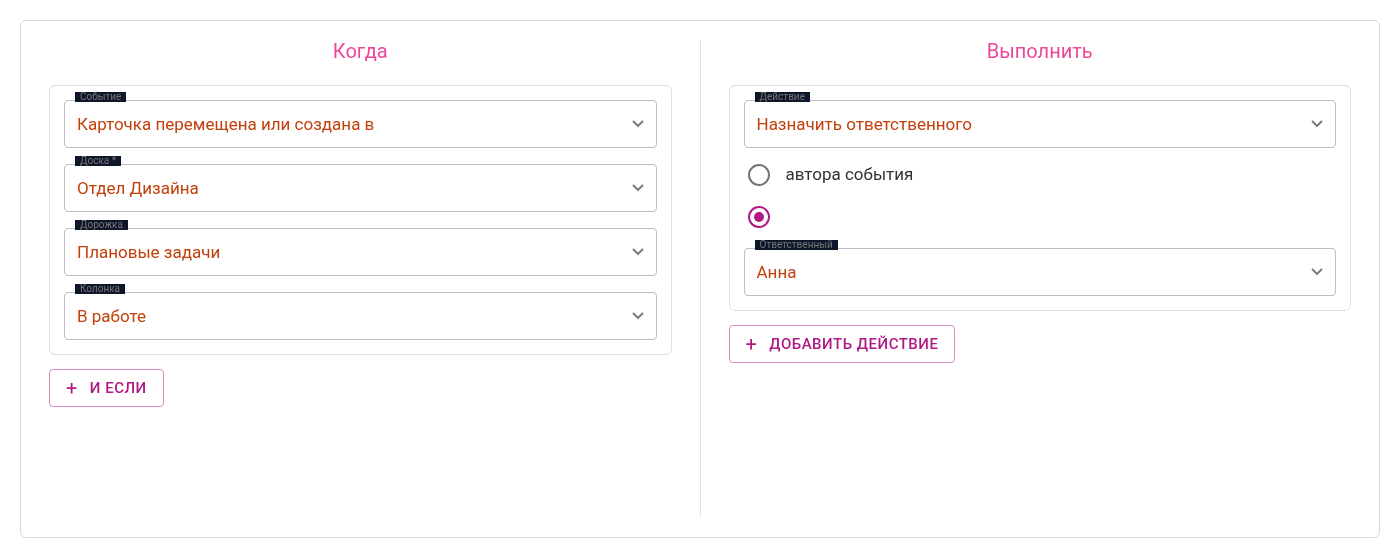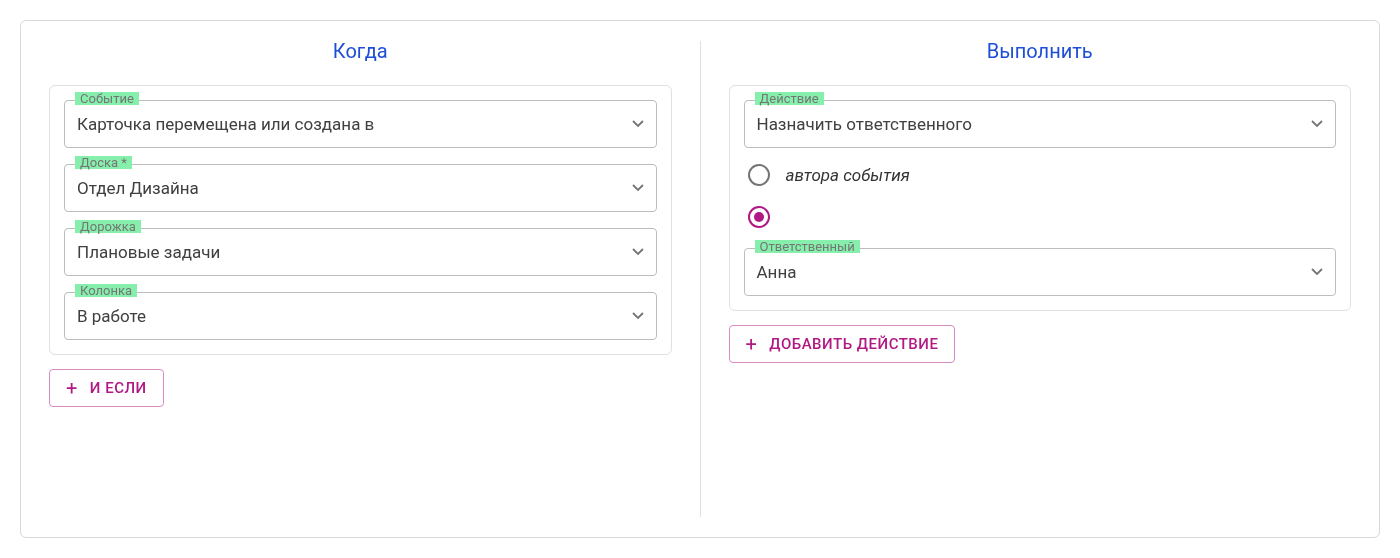--- a/index.html
+++ b/index.html
@@ -20,21 +20,21 @@
   .col {
     flex: 1;
     padding: 18px 28px 28px 28px;
   }
   .divider {
     width: 1px;
     background: #e0e0e0;
     margin: 20px 0;
   }
   .section-title {
-    color: #1d4ed8;
+    color: #ec4899;
     font-size: 20px;
     font-weight: 400;
     text-align: center;
     margin-bottom: 22px;
   }
   .group {
     border: 1px solid #e0e0e0;
     border-radius: 6px;
     padding: 14px 14px 14px 14px;
     margin-bottom: 14px;
@@ -49,41 +49,39 @@
     align-items: center;
     padding: 0 12px;
     cursor: pointer;
     background: #fff;
   }
   .field:last-child { margin-bottom: 0; }
   .field-label {
     position: absolute;
     top: -9px;
     left: 10px;
-    background: #86efac;
+    background: #0f172a;
     padding: 0 5px;
-    font-size: 13px;
+    font-size: 10px;
     color: #757575;
     line-height: 1;
   }
   .field-value {
     font-size: 17px;
-    color: #404040;
+    color: #c2410c;
     flex: 1;
   }
   .chevron {
     color: #757575;
   }
   .chevron svg { display: block; }
   .radio-row {
     display: flex;
-    align-items: center;
     margin: 0 4px 20px 4px;
     cursor: pointer;
-    font-style: italic;
   }
   .radio-row:first-of-type { margin-top: 6px; }
   .radio-circle {
     width: 22px;
     height: 22px;
     border: 2px solid #757575;
     border-radius: 50%;
     margin-right: 16px;
     display: flex;
     align-items: center;

